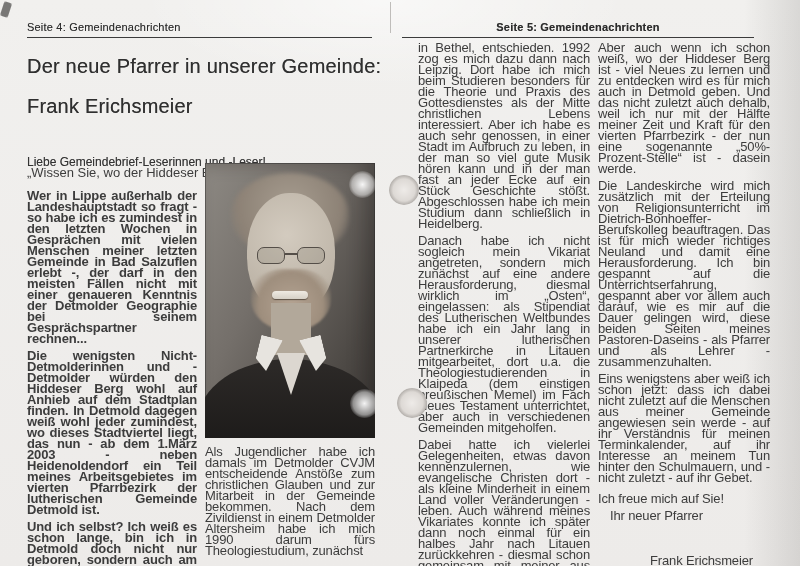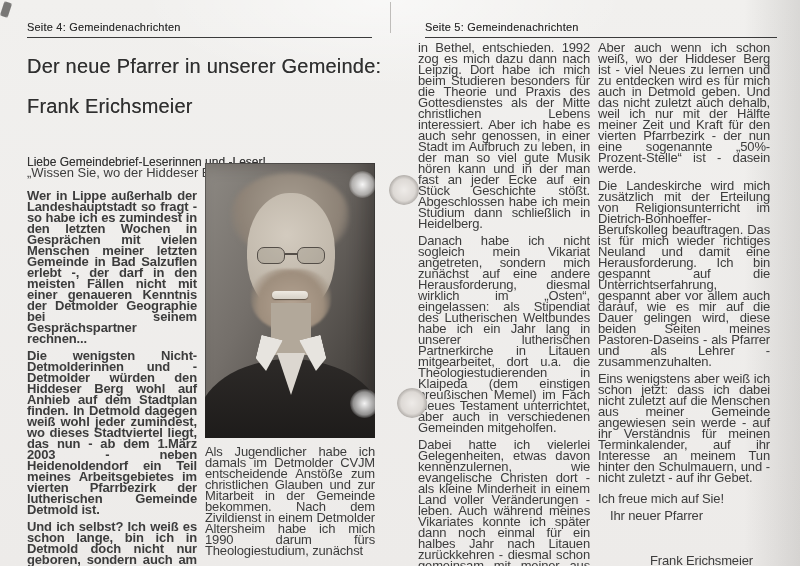--- a/index.html
+++ b/index.html
@@ -10,21 +10,21 @@
       linear-gradient(to right, rgba(90,88,85,0) 93%, rgba(90,88,85,.16) 100%),
       linear-gradient(#f1f0ee,#edebe9);
     font-family:"Liberation Sans",sans-serif;color:#3a3a3a;
   }
   .hdr{
     position:absolute;top:21px;font-size:11px;letter-spacing:.2px;color:#2c2c2c;
     padding-bottom:4px;border-bottom:1.5px solid #3b3b3b;
     text-shadow:0 0 .4px rgba(45,45,45,.5);
   }
   #hdr4{left:27px;width:345px;}
-  #hdr5{left:425px;width:352px;text-align:left;}
+  #hdr5{left:402px;width:352px;text-align:center;font-weight:bold;}
   .title{
     position:absolute;left:27px;top:46px;width:362px;
     font-size:20px;line-height:40px;color:#2f2f2f;letter-spacing:.2px;
     text-shadow:0 0 .6px rgba(47,47,47,.65);
   }
   .greeting{position:absolute;left:27px;top:131px;font-size:12px;color:#333;
     text-shadow:0 0 .4px rgba(50,50,50,.5);margin-top:24px;}
   .quote{position:absolute;left:27px;top:165px;font-size:13px;color:#3c3c3c;}
   .col{position:absolute;font-size:13px;line-height:11px;text-align:justify;
     letter-spacing:-.15px;color:#3c3c3c;}

